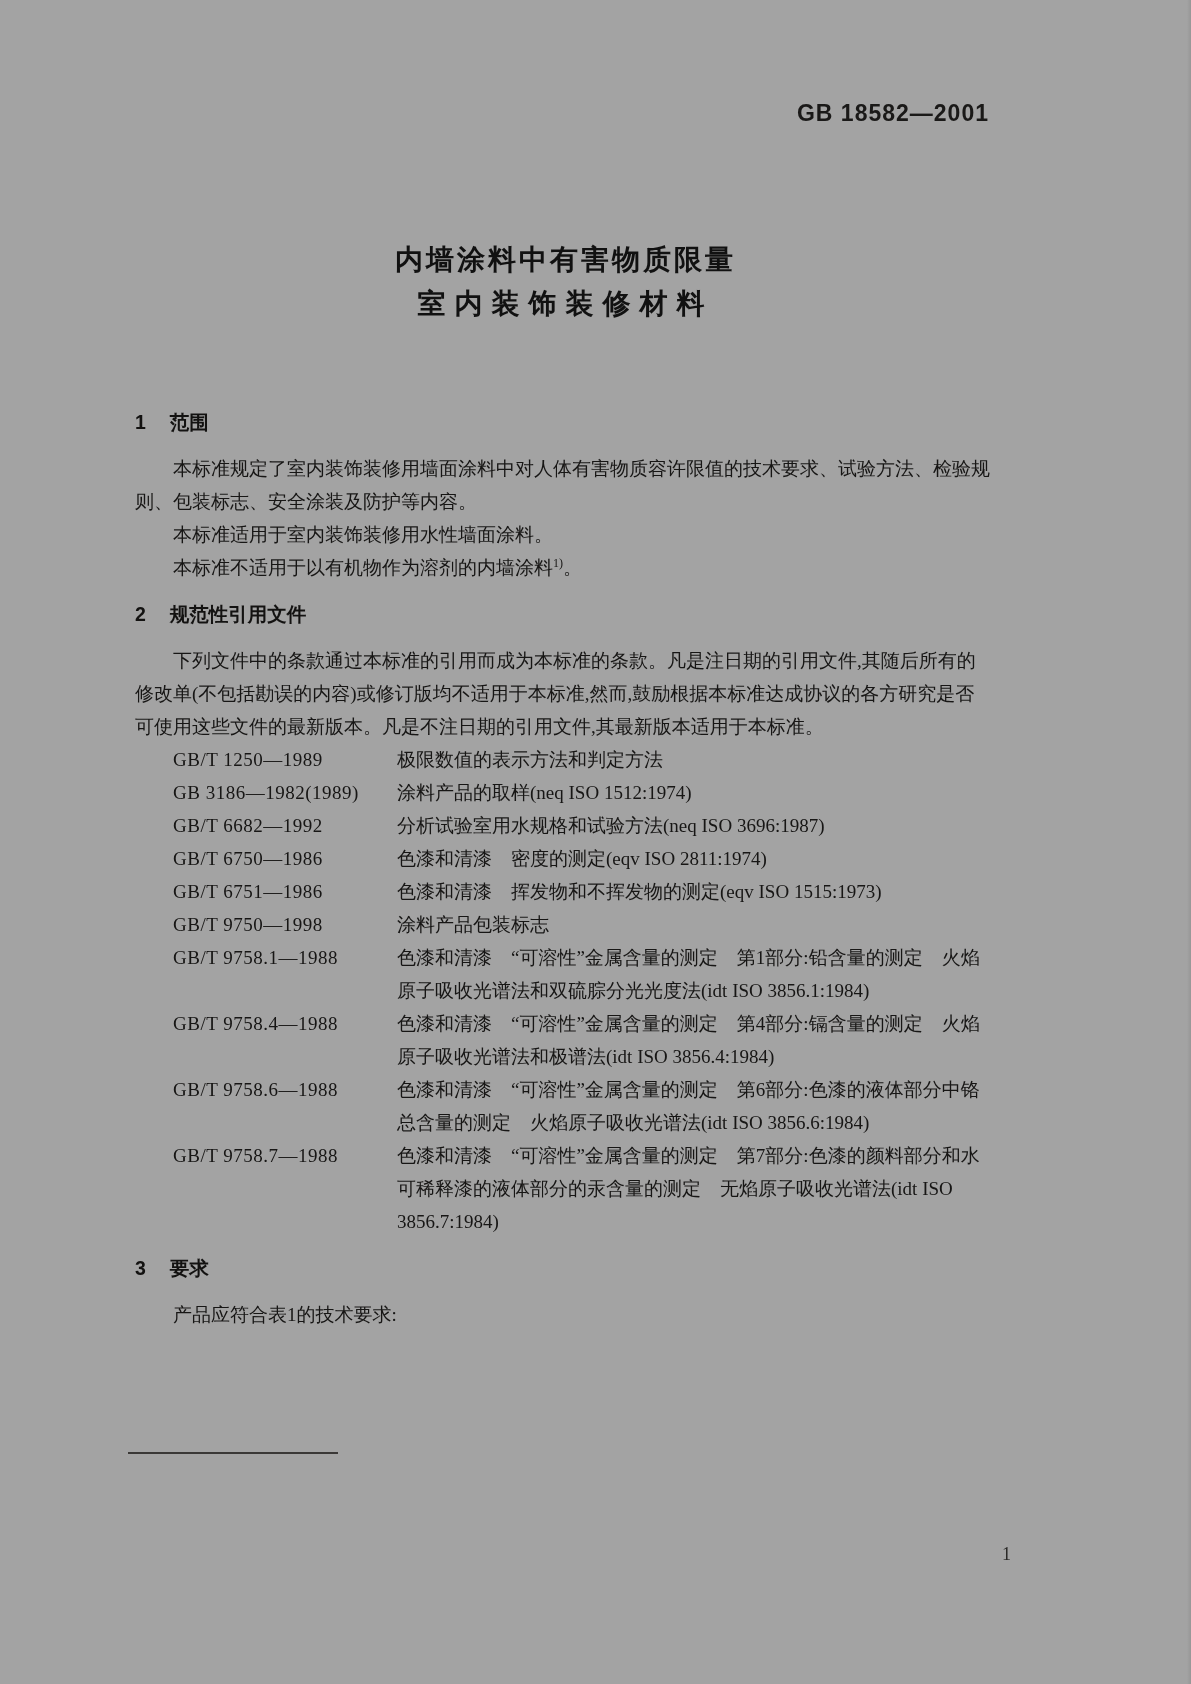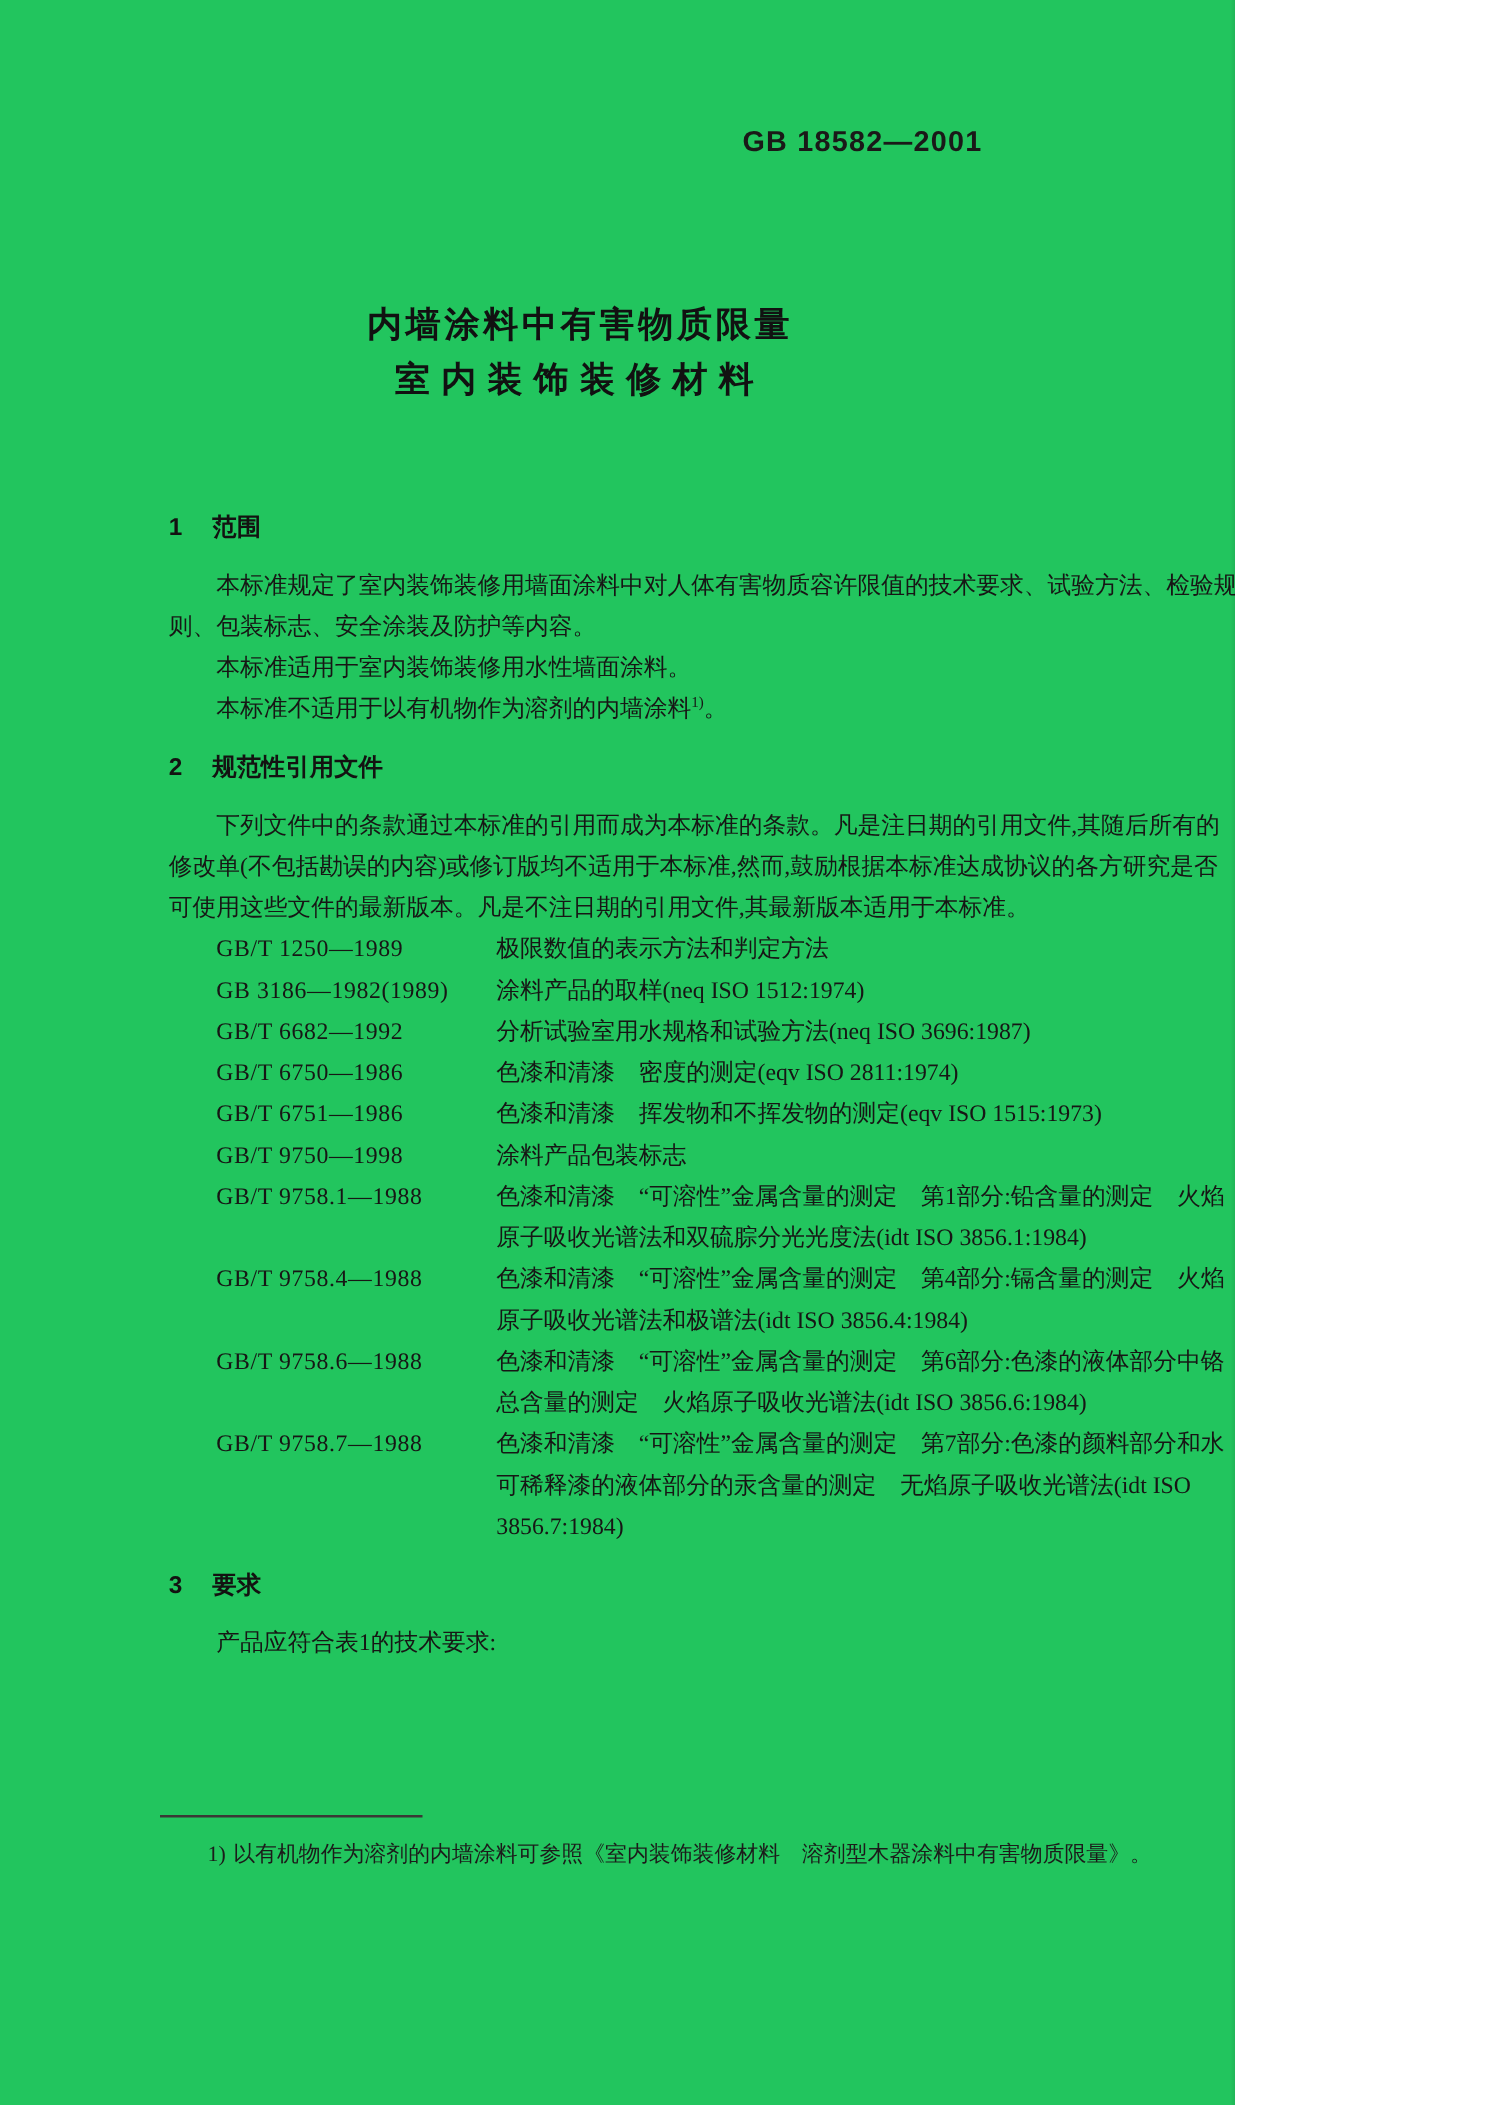--- a/index.html
+++ b/index.html
@@ -1,21 +1,21 @@
 <!DOCTYPE html>
 <html><head>
 <meta charset="utf-8">
 <style>
   * { box-sizing: border-box; }
   html, body { margin: 0; padding: 0; background: #ffffff; }
   .page {
     position: relative;
-    width: 988px;
+    width: 1191px;
     height: 1684px;
-    background: #22c55e;
+    background: #a3a3a3;
     color: #151413;
     font-family: "Liberation Serif", "DejaVu Serif", serif;
     overflow: hidden;
   }
   
   .page::after {
     content: "";
     position: absolute; top: 0; right: 0; width: 4px; height: 100%;
     background: linear-gradient(to right, rgba(0,0,0,0), rgba(0,0,0,0.08));
     pointer-events: none;
@@ -132,18 +132,17 @@
     </div>
 
     <h2 class="sec"><span class="sec-num">3</span><span>要求</span></h2>
 
     <p class="para">产品应符合表1的技术要求:</p>
 
   </div>
 
   <div class="footnote">
     <div class="fn-rule"></div>
-    <p class="fn-text"><span class="fn-marker">1)</span><span>以有机物作为溶剂的内墙涂料可参照《室内装饰装修材料　溶剂型木器涂料中有害物质限量》。</span></p>
   </div>
 
   <div class="page-num">1</div>
 
 </div>
 
 </body></html>

